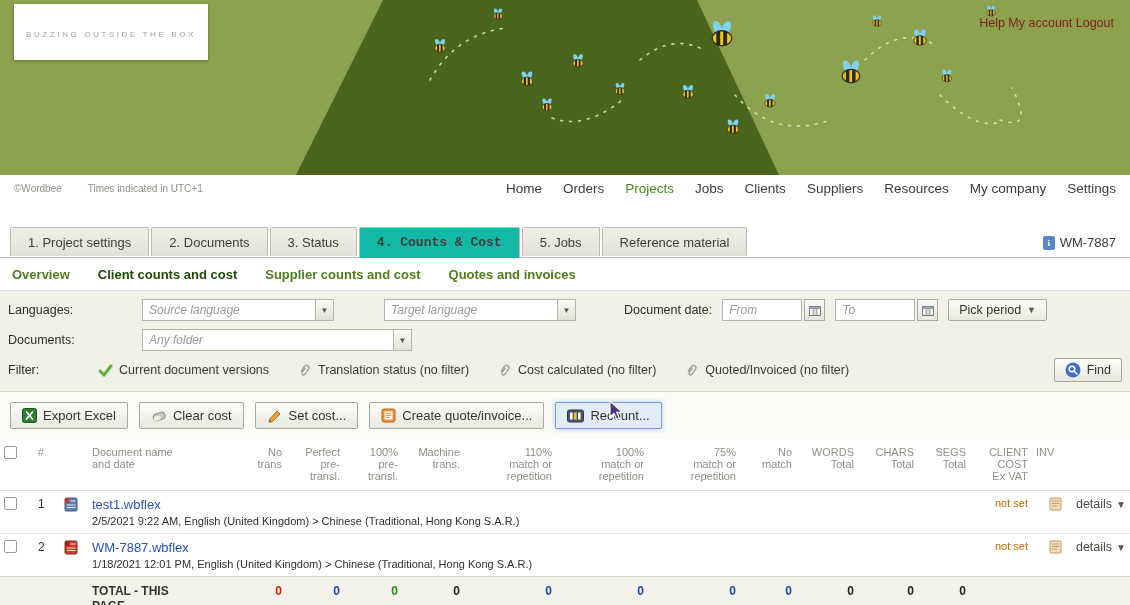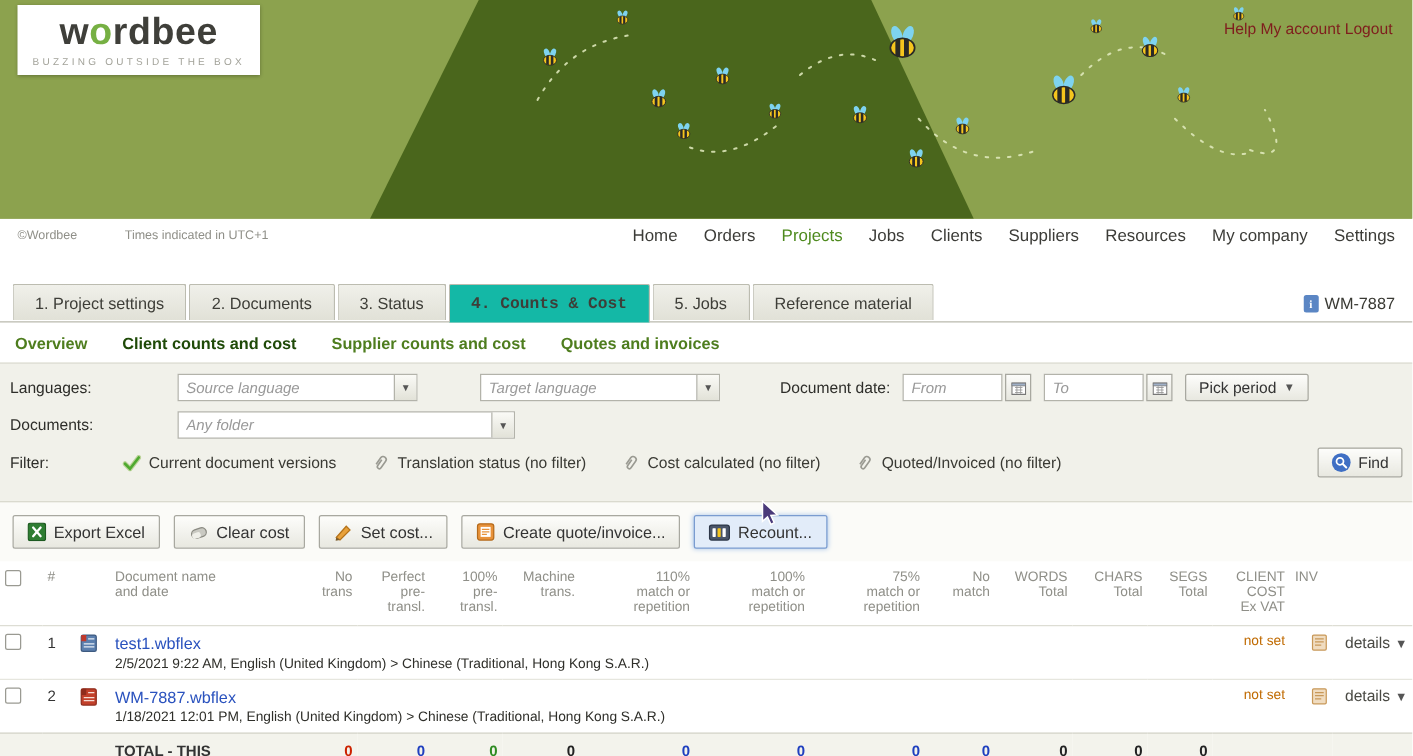--- a/index.html
+++ b/index.html
@@ -13,42 +13,42 @@
   .logo-box { position:absolute; left:14px; top:4px; width:194px; height:56px; background:#fff;
     box-shadow:0 1px 3px rgba(0,0,0,.3); display:flex; flex-direction:column; align-items:center; justify-content:center; }
   .logo-word { font-size:30px; font-weight:bold; color:#3f3f3a; line-height:1; letter-spacing:.5px; }
   .logo-word .o { color:#76b043; }
   .tagline { font-size:8px; letter-spacing:2.6px; color:#a3a39a; margin-top:4px; }
   .banner-links { position:absolute; top:16px; right:16px; font-size:12.5px; }
   .banner-links span { color:#7f1d1d; cursor:pointer; }
 
   
   .statusbar { height:26px; background:#fff; display:flex; align-items:center; padding:0 14px; }
-  .copyright { font-size:10px; color:#8f8f88; margin-right:38px; }
+  .copyright { font-size:10px; color:#8f8f88; margin-right:26px; }
   .tz-note { font-size:10px; color:#8f8f88; }
   .mainmenu { margin-left:auto; display:flex; gap:21px; font-size:13.5px; color:#3c3c38; }
   .mainmenu span { cursor:pointer; }
   .mainmenu .active { color:#4e8a1e; }
 
   
   .tabstrip { margin-top:26px; padding:0 10px; border-bottom:1px solid #b9b9ad; display:flex; align-items:flex-start; position:relative; }
   .tab { padding:7px 17px 6px; border:1px solid #bcbcb0; border-bottom:none; border-radius:2px 2px 0 0;
     background:linear-gradient(#f0f0ea,#e1e1d7); margin-right:2px; font-size:13px; color:#3e3e38; cursor:pointer; white-space:nowrap; }
   .tab.active { background:#14b8a6; font-weight:bold; margin-bottom:-1px; padding-bottom:8px;font-family:Liberation Mono, monospace; }
   .project-code { position:absolute; right:14px; bottom:7px; display:flex; align-items:center; gap:5px; font-size:13px; color:#3a3a34; }
   .info-ic { display:inline-flex; width:12px; height:14px; background:#5b86c4; color:#fff; border-radius:2px;
     align-items:center; justify-content:center; font-size:9px; font-weight:bold; font-family:"Liberation Serif",serif; }
 
   
   .subtabs { display:flex; gap:28px; padding:9px 12px 8px; font-weight:bold; font-size:13px; }
   .subtab { color:#4e7d1e; cursor:pointer; }
   .subtab.active { color:#1f4a08; }
 
   
-  .filterpanel { background:#f1f1ea; border-top:1px solid #dcdcd2; border-bottom:1px solid #d2d2c6; padding:4px 8px 16px; }
+  .filterpanel { background:#f1f1ea; border-top:1px solid #dcdcd2; border-bottom:1px solid #d2d2c6; padding:4px 8px 6px; }
   .frow { display:flex; align-items:center; height:30px; font-size:12.5px; }
   .flabel { width:90px; color:#2e2e2a; }
   .combo { display:flex; height:22px; background:#fff; border:1px solid #b3b3aa; margin-right:6px;margin-left:44px; }
   .combo input { border:none; outline:none; width:172px; padding:0 6px; font-size:12px; background:transparent;
     font-family:"Liberation Sans",sans-serif; }
   .combo .dbtn { width:18px; background:linear-gradient(#fafaf6,#e2e2d8); border-left:1px solid #b3b3aa;
     display:flex; align-items:center; justify-content:center; font-size:8px; color:#555; cursor:pointer; }
   input::placeholder { font-style:italic; color:#999; }
   .ddlabel { margin-left:42px; margin-right:10px; color:#2e2e2a; }
   .dinput { height:22px; border:1px solid #b3b3aa; width:80px; padding:0 6px; font-size:12px; outline:none;
@@ -131,21 +131,20 @@
       <use href="#bee" transform="translate(733,128) scale(0.85)"></use>
       <use href="#bee" transform="translate(770,102) scale(0.78)"></use>
       <use href="#bee" transform="translate(851,74) scale(1.35)"></use>
       <use href="#bee" transform="translate(877,22) scale(0.65)"></use>
       <use href="#bee" transform="translate(920,39) scale(0.95)"></use>
       <use href="#bee" transform="translate(947,77) scale(0.72)"></use>
       <use href="#bee" transform="translate(991,12) scale(0.62)"></use>
     </svg>
 
     <div class="logo-box">
-      <div class="logo-word"><span>w</span><span class="o">o</span><span>rdbee</span></div>
       <div class="tagline">BUZZING OUTSIDE THE BOX</div>
     </div>
 
     <div class="banner-links">
       <span>Help</span>
       <span>My account</span>
       <span>Logout</span>
     </div>
   </div>
 

